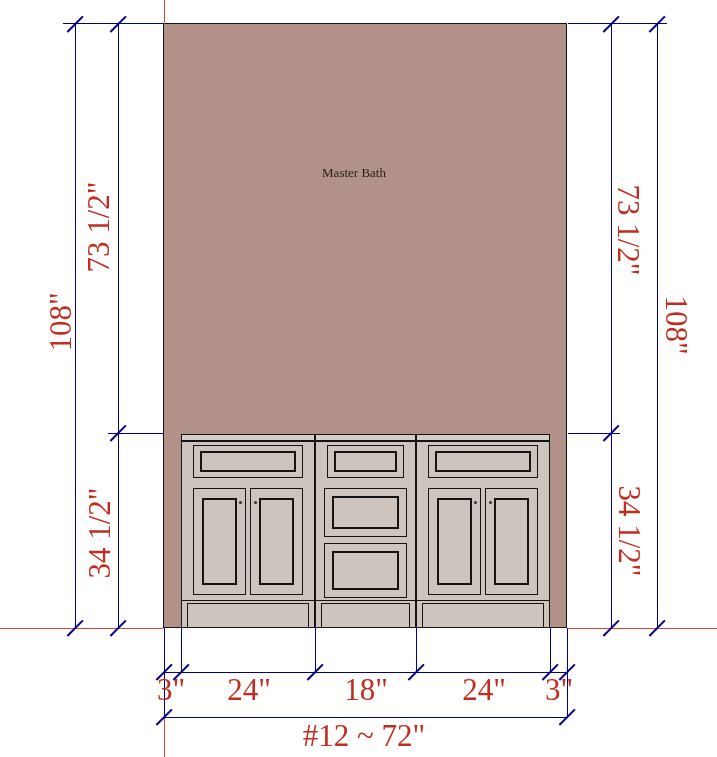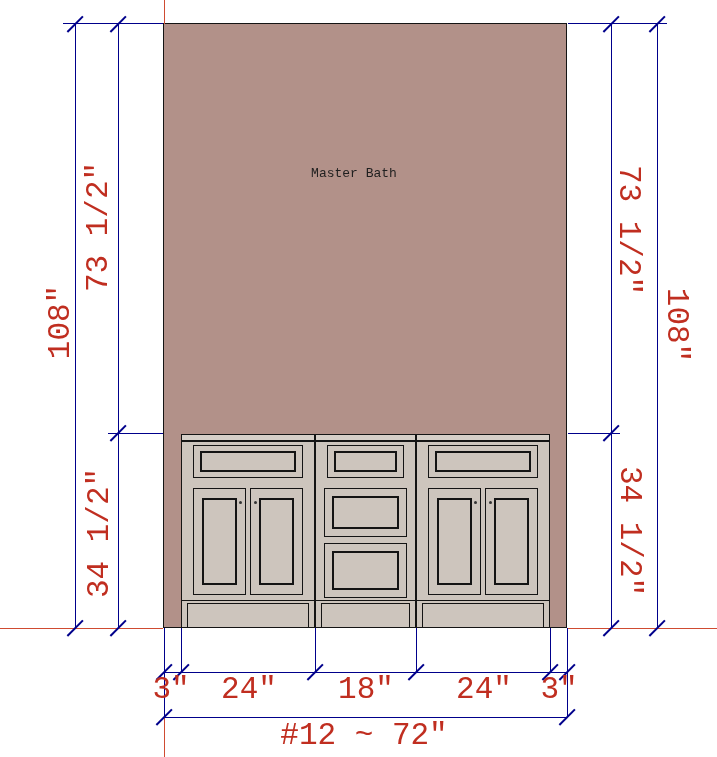--- a/index.html
+++ b/index.html
@@ -1,21 +1,21 @@
 <!DOCTYPE html>
 <html style="--bg: #ffffff; --wall: #b29189; --cabinet: #cdc5bd; --countertop: #d6cfc8; --outline: #141414; --dimline: #00008b; --dimtext: #c02e20; --refline: #cf4b31; --roomtext: #1f1f1f;"><head>
 <meta charset="utf-8">
 <style>
   :root{
     --bg:#ffffff; --wall:#b29189; --cabinet:#cdc5bd; --countertop:#d6cfc8;
     --outline:#141414; --dimline:#00008b; --dimtext:#c02e20; --refline:#cf4b31; --roomtext:#1f1f1f;
   }
   html,body{margin:0;padding:0;background:#fff;}
   .canvas{position:relative;width:717px;height:757px;background:var(--bg);overflow:hidden;
-          font-family:Liberation Mono, monospace;}
+          font-family:Liberation Serif, serif;}
   
   .wall{position:absolute;left:163px;top:23px;width:404px;height:605px;background:var(--wall);
         border:1px solid var(--outline);box-sizing:border-box;}
   .room-label{position:absolute;left:354px;top:173px;transform:translate(-50%,-50%);
         font-size:13px;color:var(--roomtext);white-space:nowrap;}
   .cab{position:absolute;top:434px;height:193px;}
   .counter{position:absolute;left:0;right:0;top:0;height:7px;background:var(--countertop);
         border:1px solid var(--outline);box-sizing:border-box;}
   .face{position:absolute;left:0;right:0;top:7px;height:160px;background:var(--cabinet);
         border:1px solid var(--outline);box-sizing:border-box;}

